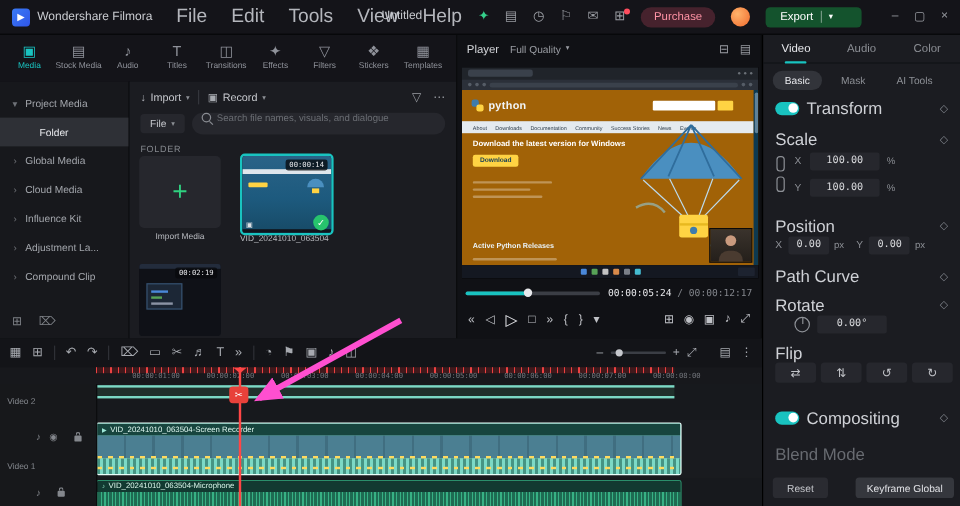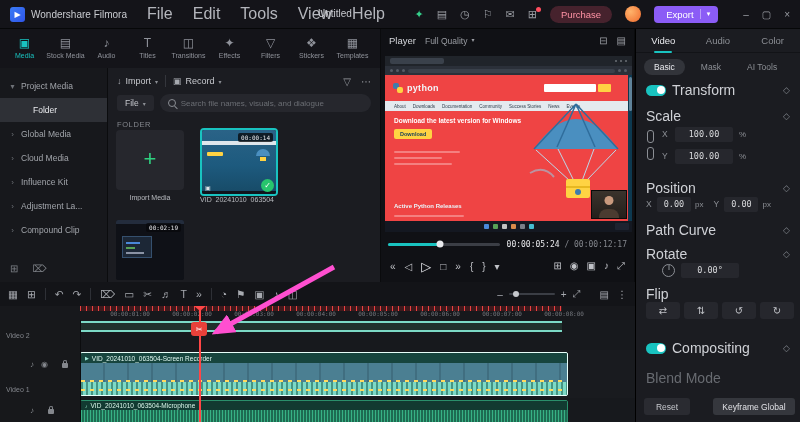--- a/index.html
+++ b/index.html
@@ -14,21 +14,21 @@
   .appname{font-size:10px;color:#c9cbd0;margin-left:6px;white-space:nowrap}
   .menus{display:flex;gap:20px;margin-left:20px}
   .menu{font-size:16px;color:#b4b6bc}
   .proj-title{position:absolute;left:318px;top:8px;font-size:10px;color:#c9cbd0}
   .hright{margin-left:auto;display:flex;align-items:center;gap:13px}
   .hicon{font-size:11px;color:#9a9da3;position:relative;line-height:1}
   .hicon.accent{color:#35d08b}
   .hicon.badge::after{content:'';position:absolute;top:-2px;right:-4px;width:5px;height:5px;border-radius:50%;background:#ff4d5e}
   .purchase{background:#46222d;color:#ff93a5;font-size:9.5px;padding:3px 11px;border-radius:10px;white-space:nowrap}
   .avatar{width:16px;height:16px;border-radius:50%;background:radial-gradient(circle at 35% 35%,#ffb36b,#f06a2d)}
-  .export{background:#8b5cf6;color:#fff;font-size:9.5px;padding:3px 8px 3px 12px;border-radius:4px;
+  .export{background:#14532d;color:#fff;font-size:9.5px;padding:3px 24px 3px 12px;border-radius:4px;
           display:flex;align-items:center;gap:6px}
   .export .sep{width:1px;height:10px;background:rgba(255,255,255,.4)}
   .export .car{font-size:7px}
   .winctl{display:flex;gap:13px;margin-left:12px}
   .winctl span{font-size:10px;color:#9a9da3}
 
   
   .mtabs{position:absolute;left:0;top:28px;width:380px;height:40px;background:#141419;display:flex;padding-left:4px}
   .mtab{width:41px;display:flex;flex-direction:column;align-items:center;justify-content:center;gap:3px;color:#8f929a}
   .mtab .ic{font-size:12px;line-height:1}
@@ -49,21 +49,21 @@
   .brow1{display:flex;align-items:center;gap:7px;padding:7px 9px 0}
   .mbtn{display:flex;align-items:center;gap:4px;color:#c6c8cd;font-size:9px}
   .mbtn .mi{font-size:9px;color:#a7aab0}
   .mbtn .car{font-size:6px;color:#8c8f95}
   .vdiv{width:1px;height:12px;background:#34363c}
   .spacer{flex:1}
   .brow-ic{color:#9a9da3;font-size:10px}
   .brow2{display:flex;align-items:center;gap:6px;padding:7px 9px 0}
   .smart{display:flex;align-items:center;gap:4px;background:#26272d;border-radius:3px;padding:3px 8px;font-size:8.5px;color:#c6c8cd}
   .smart .car{font-size:6px;color:#8c8f95}
-  .search{flex:1;display:flex;align-items:center;gap:5px;background:#26272d;border-radius:10px;height:18px;padding:0 8px}
+  .search{flex:1;display:flex;align-items:flex-start;gap:5px;background:#26272d;border-radius:10px;height:18px;padding:0 8px}
   .mag{width:6px;height:6px;border:1px solid #8a8d93;border-radius:50%;position:relative;flex:0 0 auto}
   .mag::after{content:'';position:absolute;width:4px;height:1px;background:#8a8d93;right:-3px;bottom:-2px;transform:rotate(45deg)}
   .search input{flex:1;background:transparent;border:0;outline:0;color:#c6c8cd;font-size:8px;font-family:inherit;padding:0;min-width:0}
   .search input::placeholder{color:#6b6e74}
   .folder-lb{padding:8px 9px 0;font-size:7.5px;color:#85888e;letter-spacing:.6px}
   .tile{position:absolute;border-radius:4px;background:#26272d}
   .tile .plus{position:absolute;left:50%;top:50%;transform:translate(-50%,-52%);font-size:22px;font-weight:200;color:#2fd07f}
   .tlabel{position:absolute;font-size:7px;color:#b9bbc0;text-align:center;white-space:nowrap;overflow:hidden;text-overflow:ellipsis}
   .thumb{position:absolute;inset:0;border-radius:2px;overflow:hidden}
   .dur{position:absolute;top:3px;right:3px;background:rgba(8,9,11,.78);color:#e8e9ec;font-size:6px;
@@ -90,21 +90,21 @@
   .pqual .car{font-size:6px}
   .picons{margin-left:auto;display:flex;gap:9px;color:#9a9da3;font-size:10px}
   .video{position:absolute;left:4px;top:28px;width:247px;height:176px;background:#000;overflow:hidden}
   .vb-top{height:10px;background:#20242a;display:flex;align-items:center}
   .vb-tab{width:54px;height:6px;background:#3a414b;border-radius:2px;margin-left:5px}
   .vb-dots{margin-left:auto;margin-right:5px;display:flex;gap:3px}
   .vb-dots i{width:2px;height:2px;border-radius:50%;background:#6b7077}
   .vb-url{height:9px;background:#2b3039;display:flex;align-items:center;gap:3px;padding:0 5px}
   .vb-url i{width:3px;height:3px;border-radius:50%;background:#555c66}
   .vb-url .bar{flex:1;height:4px;background:#3a414b;border-radius:2px}
-  .page{position:absolute;left:0;top:19px;right:0;bottom:11px;background:#ef4444;overflow:hidden}
+  .page{position:absolute;left:0;top:19px;right:0;bottom:11px;background:#a16207;overflow:hidden}
   .plogo{position:absolute;left:8px;top:8px;display:flex;align-items:center;gap:4px}
   .mark{width:10px;height:10px;position:relative}
   .mark::before{content:'';position:absolute;left:0;top:0;width:6px;height:6px;background:#3f7cac;border-radius:2px}
   .mark::after{content:'';position:absolute;right:0;bottom:0;width:6px;height:6px;background:#ffd343;border-radius:2px}
   .ptxt{color:#f2f6f9;font-size:9px;font-weight:bold;letter-spacing:.3px}
   .psearch{position:absolute;right:36px;top:9px;width:52px;height:8px;background:#fff;border-radius:1px}
   .pgo{position:absolute;right:21px;top:9px;width:13px;height:8px;background:#ffd343;border-radius:1px}
   .pnav{position:absolute;left:0;right:4px;top:26px;height:10px;background:#e4eaef;display:flex;align-items:center;gap:7px;padding-left:9px}
   .pnav span{font-size:4.5px;color:#31404f;white-space:nowrap}
   .phl{position:absolute;left:9px;top:42px;font-size:6.5px;color:#fff;font-weight:bold}

